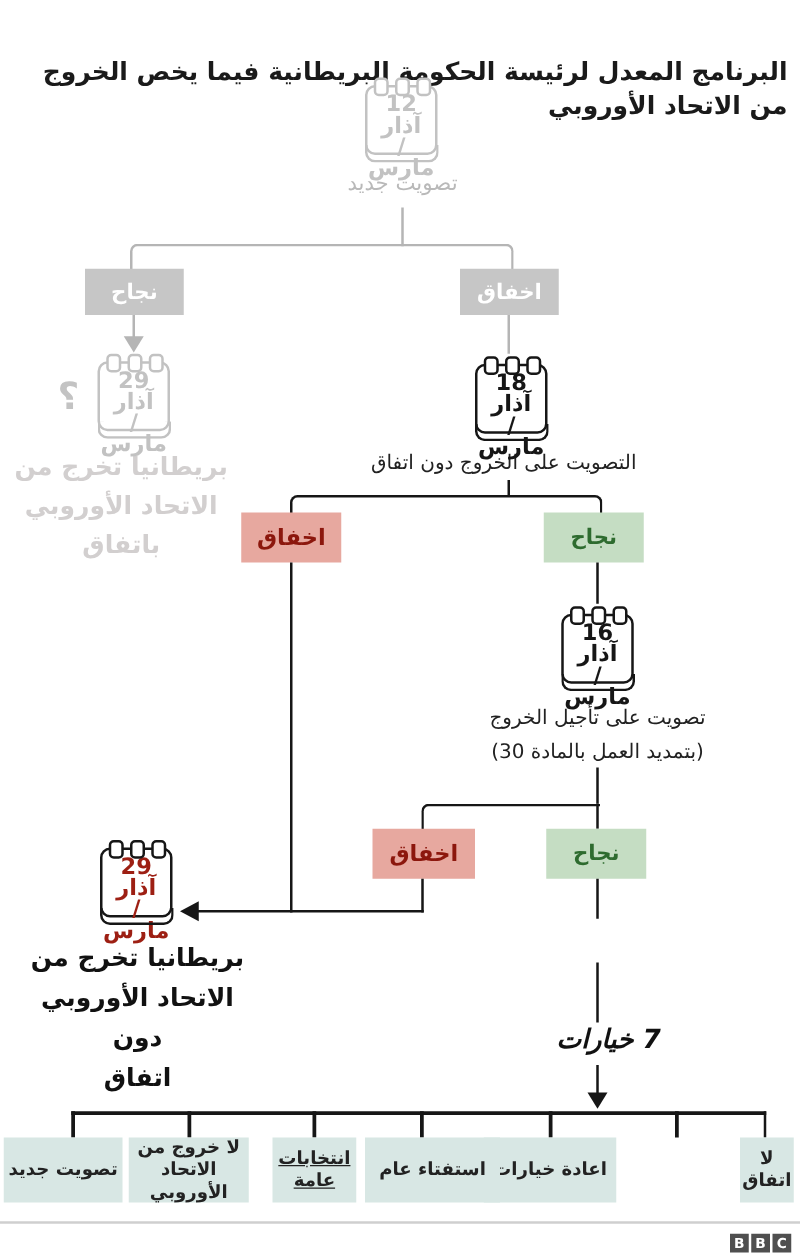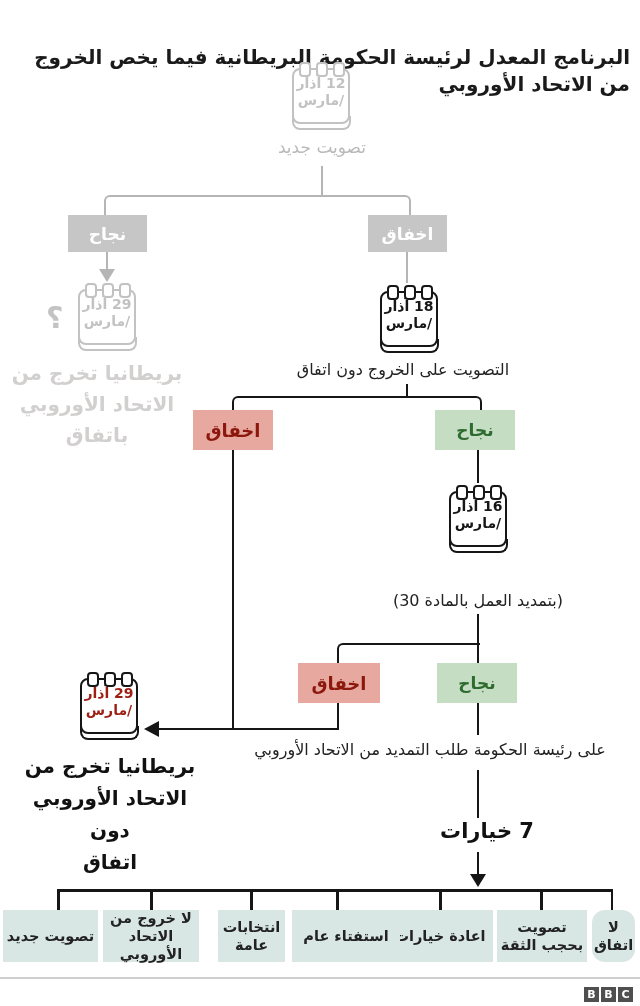--- a/index.html
+++ b/index.html
@@ -15,21 +15,21 @@
   
   .cal{position:absolute;width:58px;--c:#161616;--t:#161616;}
   .cal .body{position:relative;margin-top:6px;height:56px;border:2.5px solid var(--c);
              border-radius:8px;background:#fff;text-align:center;padding-top:5px;
              box-sizing:border-box;z-index:2;}
   .cal .body::after{content:"";position:absolute;left:-2.5px;right:-2.5px;bottom:-8px;height:12px;
              border:2.5px solid var(--c);border-top:none;border-radius:0 0 8px 8px;}
   .cal .ring{position:absolute;top:0;width:8px;height:11px;border:2.5px solid var(--c);
              border-radius:4px;background:#fff;z-index:3;}
   .cal .r1{left:7px;} .cal .r2{left:24px;} .cal .r3{left:41px;}
-  .cal .d{font-size:14px;font-weight:bold;line-height:17px;color:var(--t);direction:rtl;}
+  .cal .d{font-size:18px;font-weight:bold;line-height:17px;color:var(--t);direction:rtl;}
   .cal.gray{--c:#c2c2c2;--t:#c2c2c2;}
   .cal.red{--c:#161616;--t:#9d1f13;}
 
   
   .tag{position:absolute;display:flex;align-items:center;justify-content:center;
        font-weight:bold;font-size:17px;direction:rtl;}
   .tag.gray{background:#c6c6c6;color:#ffffff;}
   .tag.red{background:#e7a89f;color:#8c170d;}
   .tag.green{background:#c5ddc3;color:#2e6b2f;}
 
@@ -127,21 +127,21 @@
   <div class="cal" style="left:449px;top:485px;">
     <span class="ring r1"></span>
     <span class="ring r2"></span>
     <span class="ring r3"></span>
     <div class="body">
       <div class="d">16 آذار</div>
       <div class="d">/مارس</div>
     </div>
   </div>
   <div class="cap" style="left:348px;top:560px;width:260px;line-height:27px;">
-    <br>
+    <span class="ar">تصويت على تأجيل الخروج</span><br>
     <span class="ar">(بتمديد العمل بالمادة 30)</span>
   </div>
 
   <div class="vl" style="left:476.5px;top:614px;width:2.5px;height:29px;"></div>
   <div class="bracket" style="left:337px;top:643px;width:141px;height:20px;border-right:none;border-radius:6px 0 0 0;"></div>
   <div class="vl" style="left:476.5px;top:643px;width:2.5px;height:20px;"></div>
   <div class="tag red" style="left:298px;top:663px;width:82px;height:40px;font-size:18px;">اخفاق</div>
   <div class="tag green" style="left:437px;top:663px;width:80px;height:40px;">نجاح</div>
 
   <div class="vl" style="left:336.5px;top:703px;width:2.5px;height:27px;"></div>
@@ -155,42 +155,39 @@
     <div class="body">
       <div class="d">29 آذار</div>
       <div class="d">/مارس</div>
     </div>
   </div>
   <div class="big-dark ml" style="left:10px;top:750px;width:200px;">بريطانيا تخرج من
 الاتحاد الأوروبي دون
 اتفاق</div>
 
   <div class="vl" style="left:476.5px;top:703px;width:2.5px;height:32px;"></div>
-  <div class="cap" style="left:230px;top:740px;width:400px;white-space:nowrap;">على رئيسة الحكومة  طلب التمديد من الاتحاد الأوروبي</div>
   <div class="vl" style="left:476.5px;top:770px;width:2.5px;height:48px;"></div>
-  <div class="options-title" style="left:407px;top:819px;width:160px;">7 خيارات</div>
+  <div class="options-title" style="left:407px;top:819px;width:160px;font-style:italic;">7 خيارات</div>
   <div class="vl" style="left:476.5px;top:852px;width:2.5px;height:23px;"></div>
   <div class="arrow-down" style="left:470px;top:874px;"></div>
 
   <div class="hl" style="left:57px;top:889px;width:556px;height:2.5px;"></div>
   <div class="vl" style="left:57px;top:889px;width:2.5px;height:21px;"></div>
   <div class="vl" style="left:150px;top:889px;width:2.5px;height:21px;"></div>
   <div class="vl" style="left:250px;top:889px;width:2.5px;height:21px;"></div>
   <div class="vl" style="left:336px;top:889px;width:2.5px;height:21px;"></div>
   <div class="vl" style="left:439px;top:889px;width:2.5px;height:21px;"></div>
   <div class="vl" style="left:540px;top:889px;width:2.5px;height:21px;"></div>
   <div class="vl" style="left:610.5px;top:889px;width:2.5px;height:21px;"></div>
 
-  <div class="opt" style="left:592px;width:43px;border-radius:13px;">لا
+  <div class="opt" style="left:592px;width:43px;">لا
 اتفاق</div>
-  <div class="opt" style="left:497px;width:90px;">تصويت
-بحجب الثقة</div>
   <div class="opt" style="left:387px;width:106px;">اعادة خيارات</div>
   <div class="opt" style="left:292px;width:108px;">استفتاء عام</div>
-  <div class="opt" style="left:218px;width:67px;">انتخابات
+  <div class="opt" style="left:218px;width:67px;text-decoration:underline;">انتخابات
 عامة</div>
   <div class="opt" style="left:103px;width:96px;">لا خروج من
 الاتحاد الأوروبي</div>
   <div class="opt" style="left:3px;width:95px;">تصويت جديد</div>
 
   <div class="divider"></div>
   <div class="bbc">
     <span>B</span>
     <span>B</span>
     <span>C</span>

